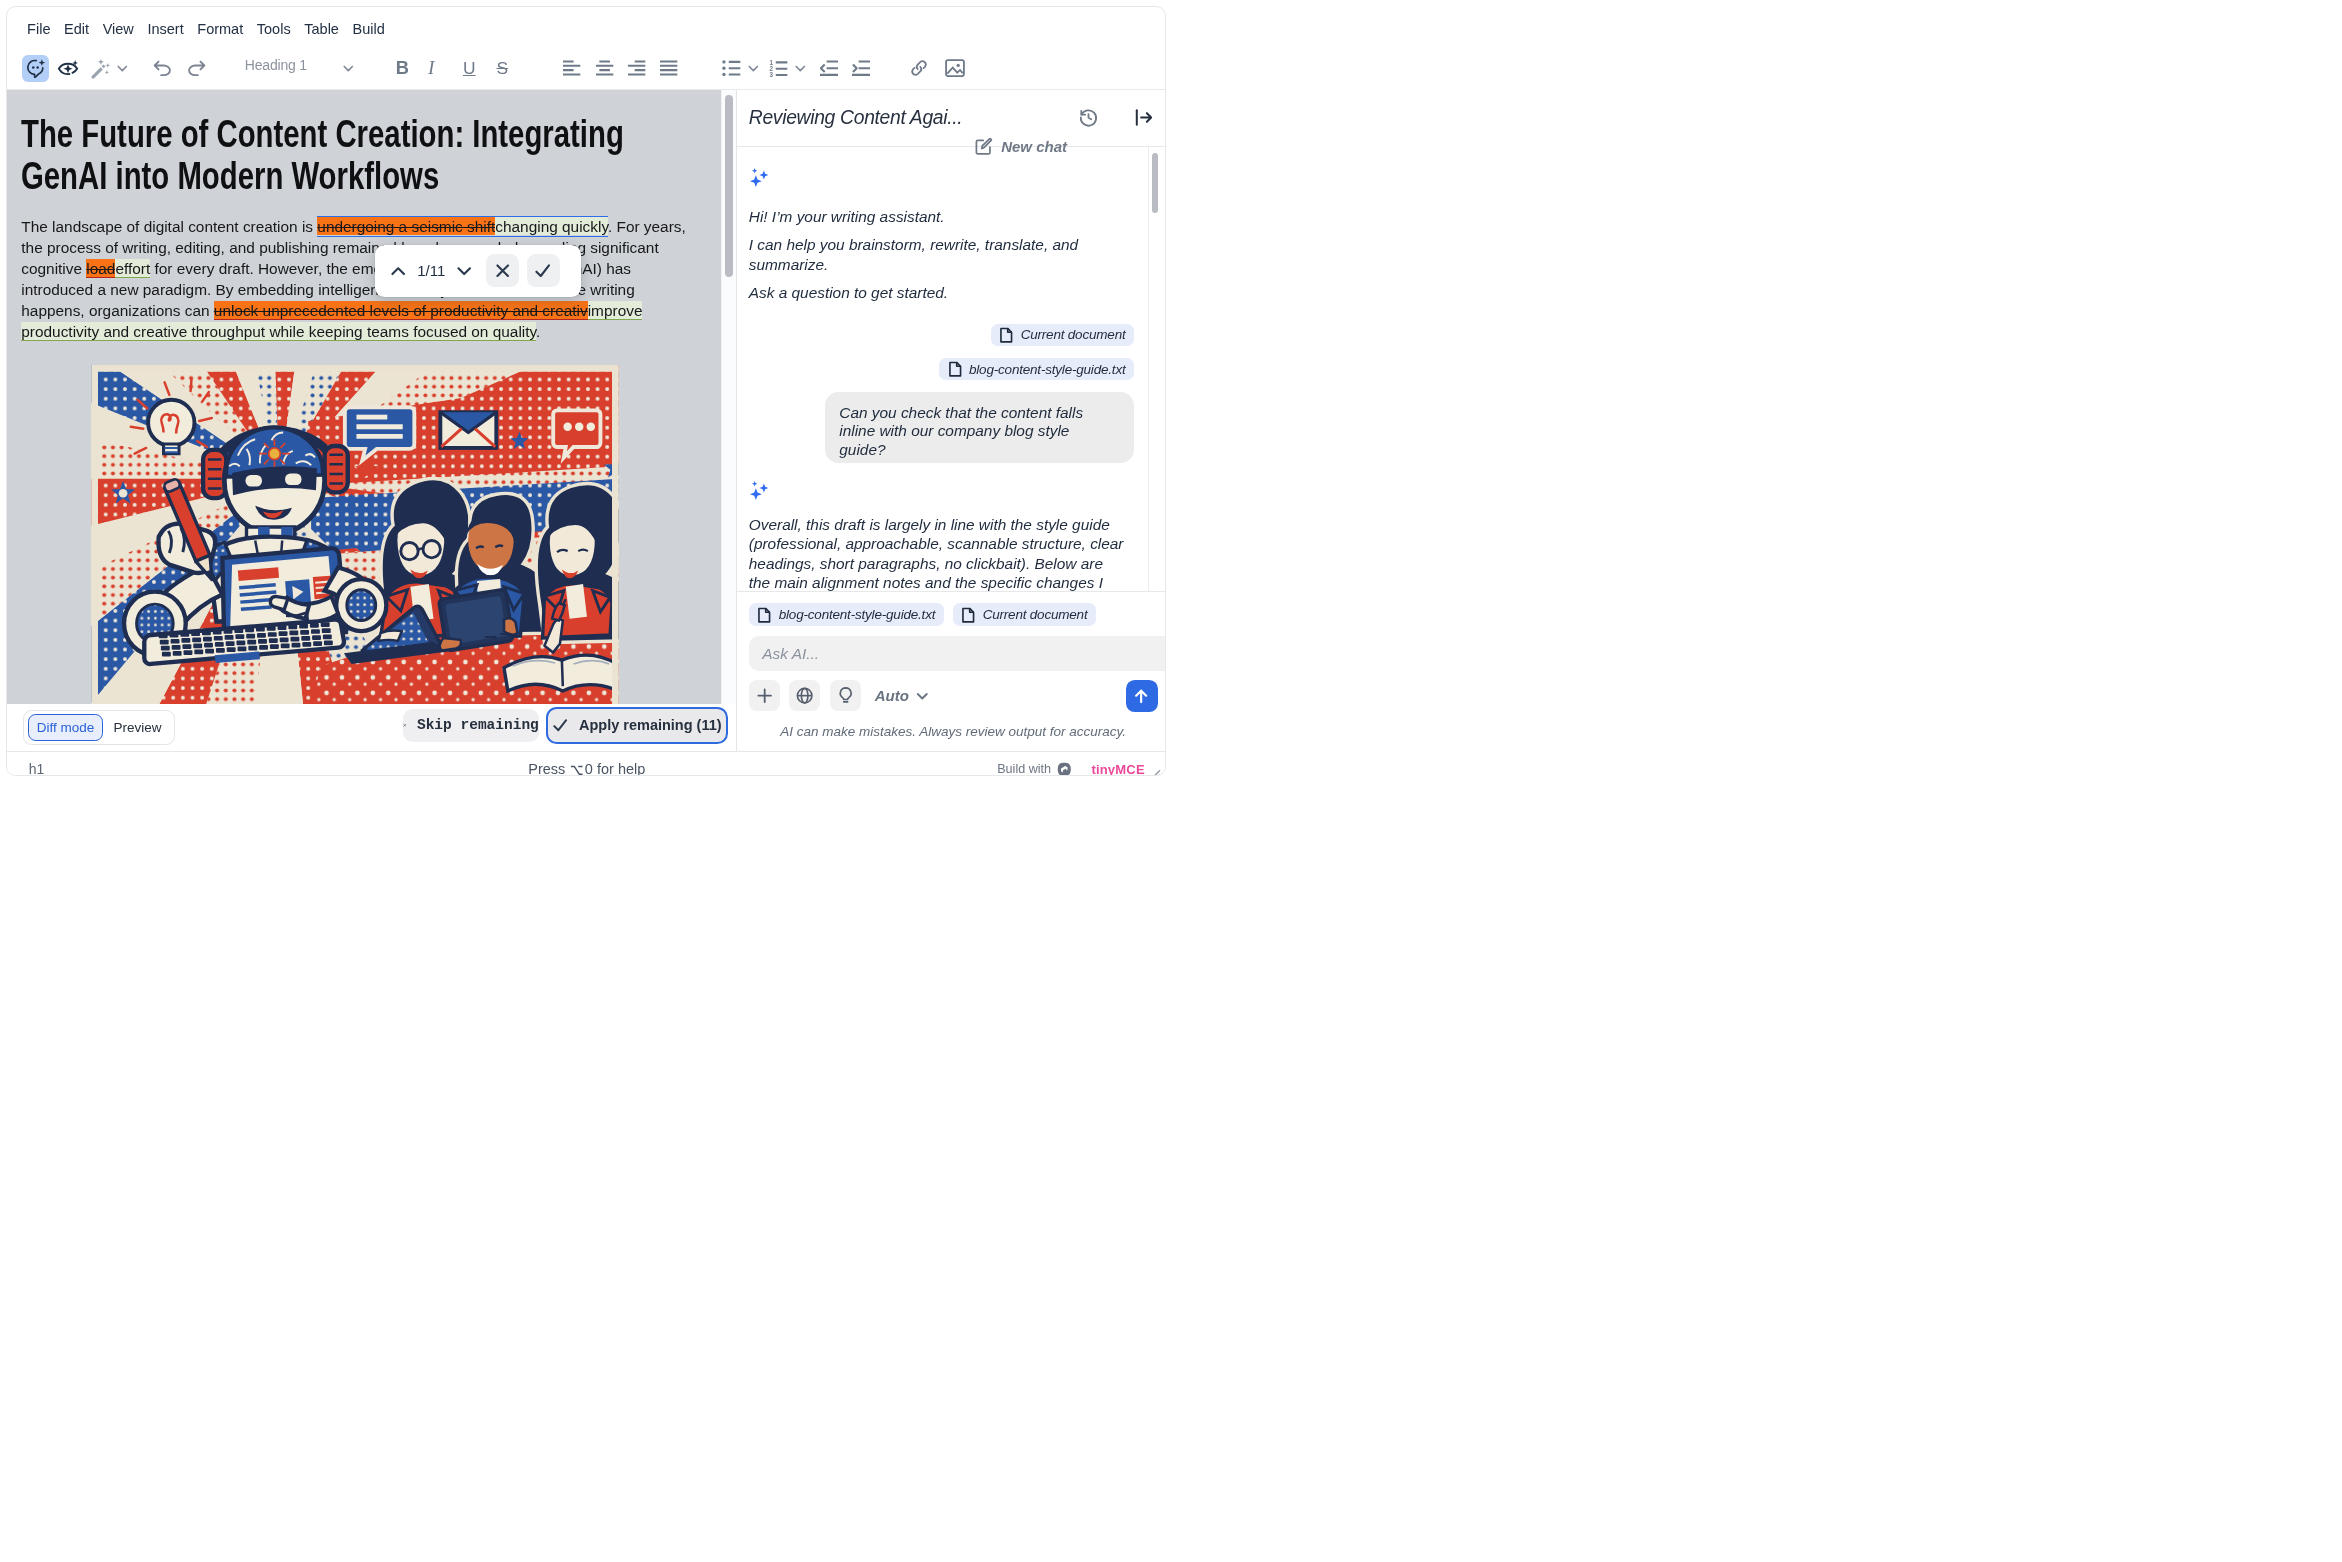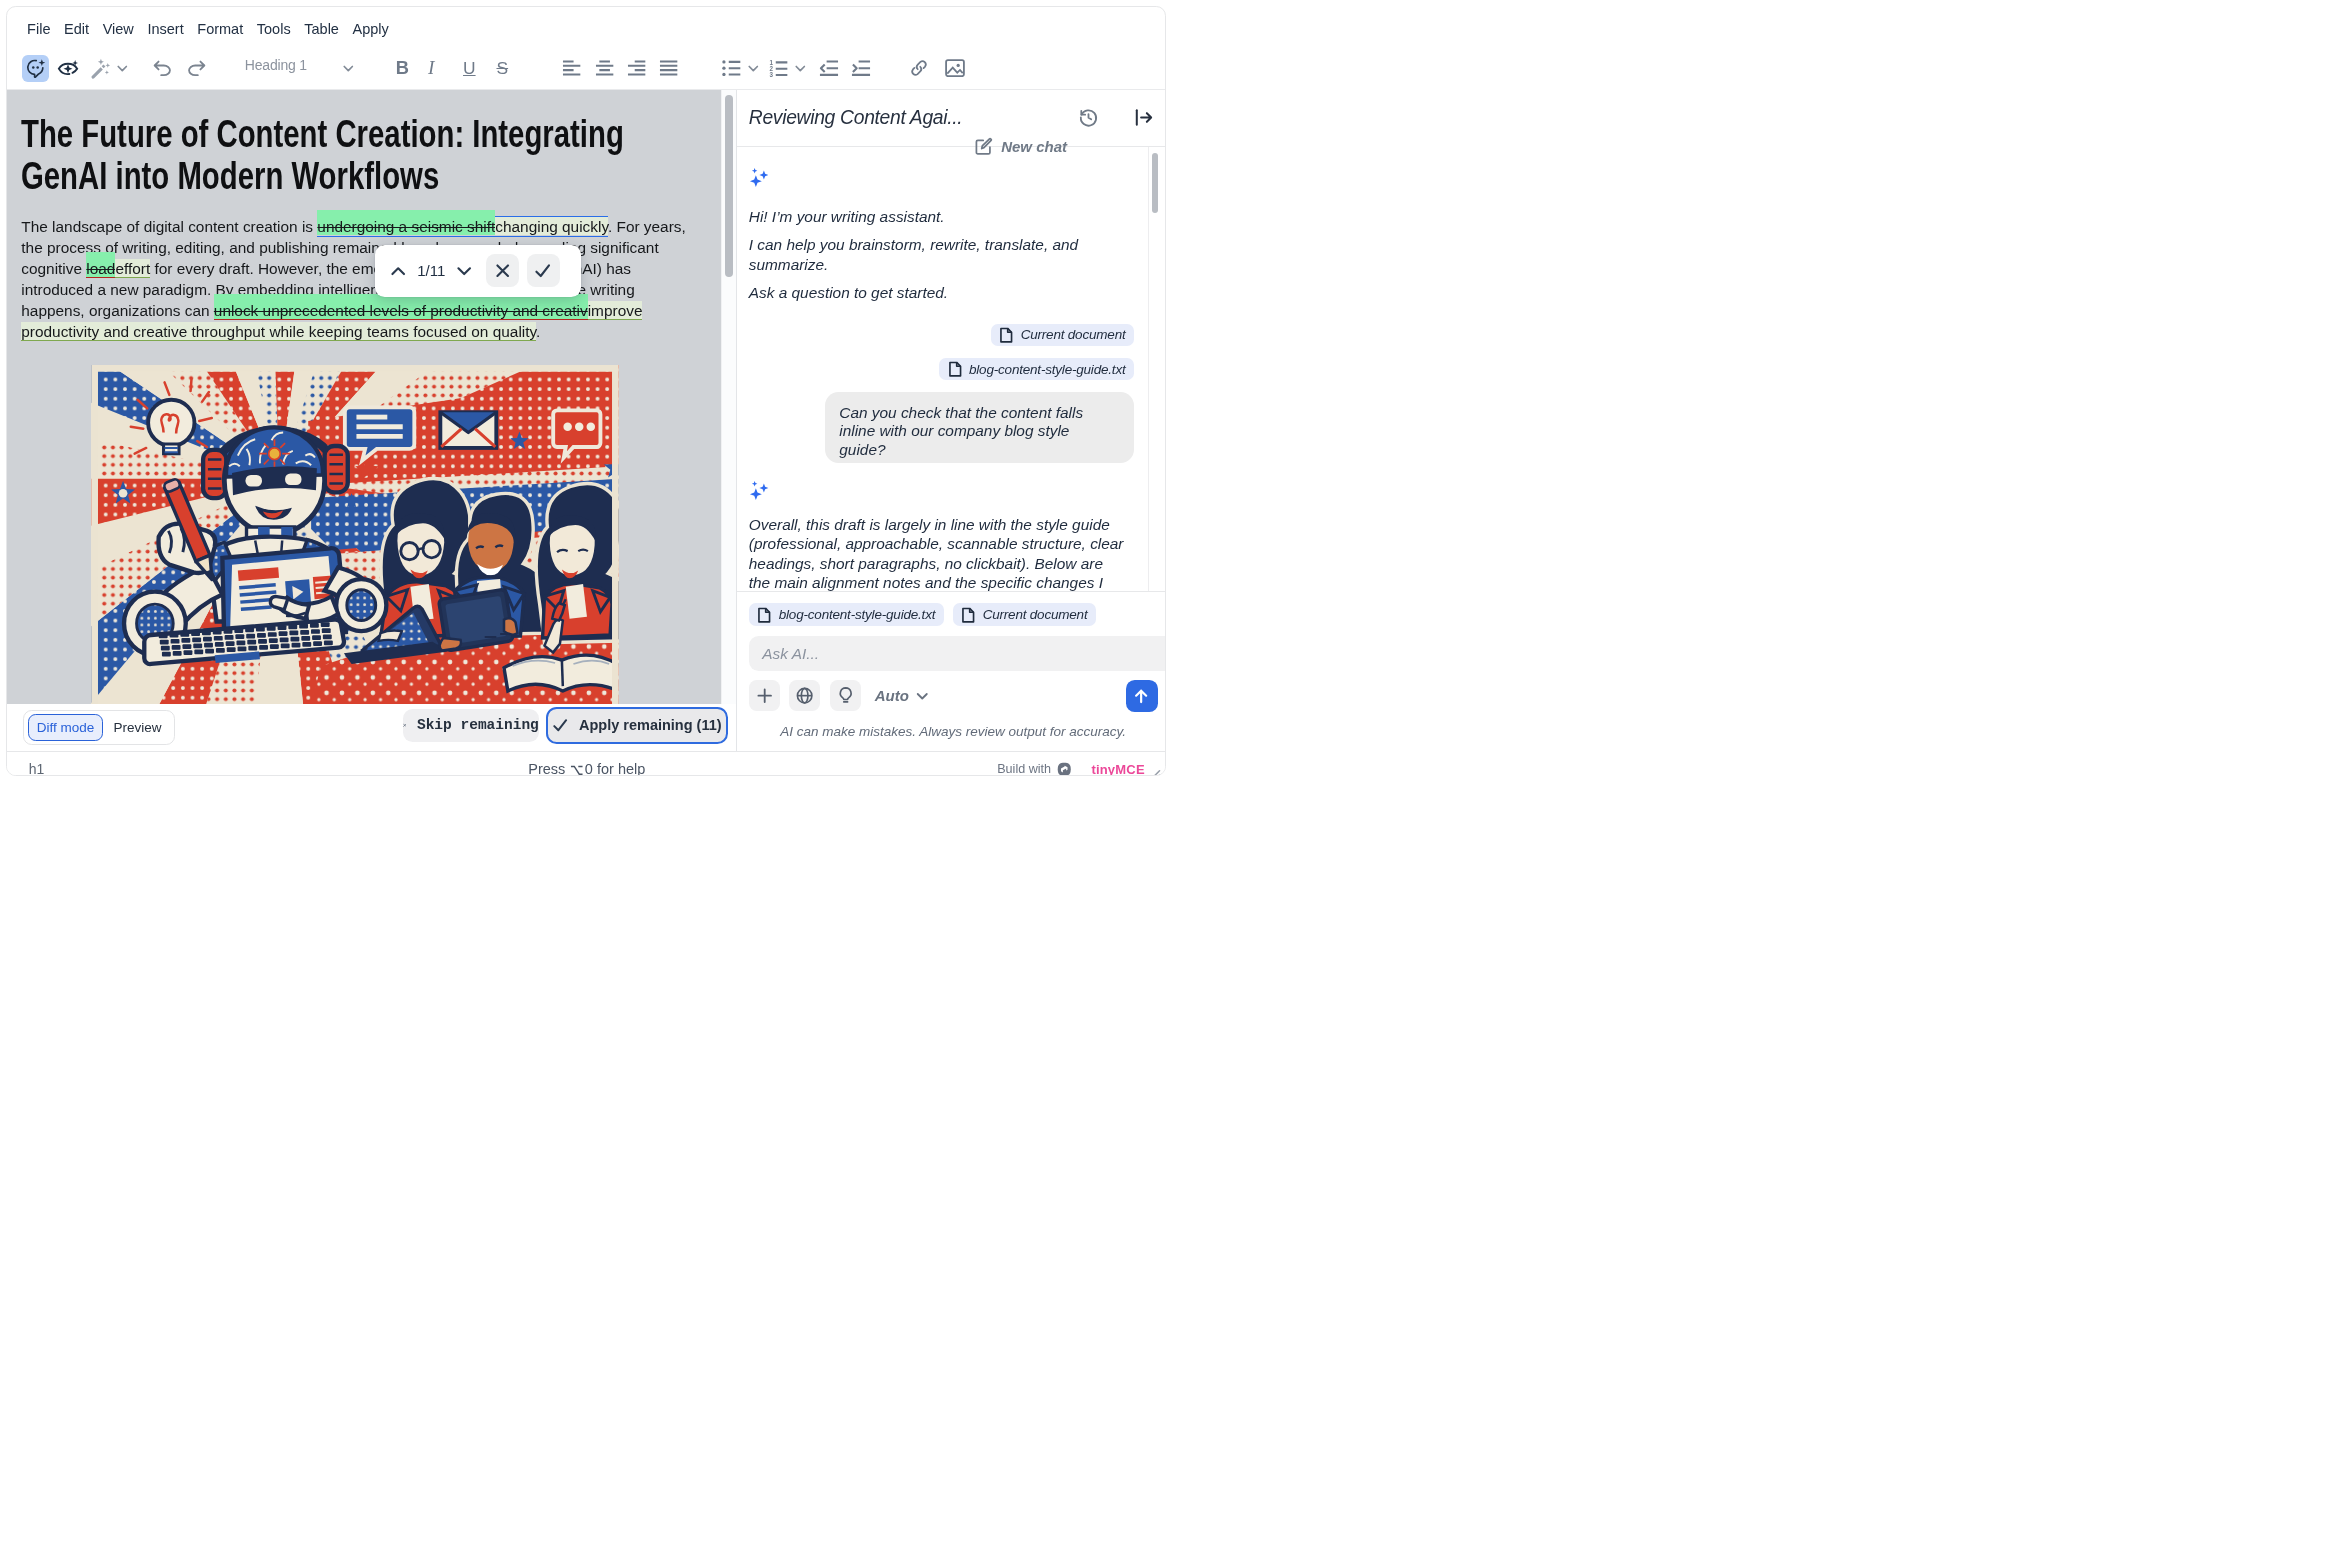--- a/index.html
+++ b/index.html
@@ -15,21 +15,21 @@
 
 .main { display:flex; height:661px; }
 .leftcol { width:731px; border-right:1px solid #e3e5e8; display:flex; flex-direction:column; }
 .docwrap { height:614px; display:flex; position:relative; }
 .docarea { width:714px; background:#cfd2d6; position:relative; overflow:hidden; }
 .gutter { width:15.4px; background:#fbfcfd; border-left:1px solid #f0f1f3; position:relative; }
 .gutter .thumb { position:absolute; left:3.4px; top:4.8px; width:7.7px; height:182px; border-radius:3.9px; background:#b9bdc3; }
 .doccontent { padding:0 14.5px; }
 .doccontent h1 { margin-top:23px; font-size:39px; line-height:42px; color:#0f1012; font-weight:bold; white-space:nowrap; transform:scaleX(0.752); transform-origin:left top; }
 .doccontent p { margin-top:19.3px; width:668px; font-size:15.4px; line-height:21px; color:#16181b; }
-.del { background:#86efac; text-decoration:line-through; border-bottom:1.4px solid #b3271e; padding-top:8px; }
+.del { background:#f97316; text-decoration:line-through; border-bottom:1.4px solid #b3271e; padding-top:1px; }
 .ins { background:#e3ecd9; border-bottom:1.4px solid #7fa84f; padding-top:1px; }
 .cursel { border-top:1.4px solid #2a6ee8; border-bottom:1.4px solid #2a6ee8; padding-top:1px; padding-bottom:1px; }
 .cursel .del, .cursel .ins { border-bottom:none; }
 .docimg { margin:23px 0 0 70px; width:528px; height:352px; }
 
 .popup { position:absolute; left:368px; top:155px; width:206px; height:52px; background:#fff; border-radius:9.7px; box-shadow:0 3.9px 13.5px rgba(34,47,62,.22), 0 0 1.9px rgba(34,47,62,.15); display:flex; align-items:center; padding:0 9.7px; }
 .popup .nav { width:27px; height:27px; display:flex; align-items:center; justify-content:center; }
 .popup .cnt { font-size:15px; color:#223043; margin:0 5.8px; }
 .popup .sq { width:33px; height:33px; background:#eff0f1; border-radius:8.7px; display:flex; align-items:center; justify-content:center; margin-left:7.7px; }
 
@@ -80,21 +80,21 @@
 <body>
 <div class="container">
   <div class="menubar">
     <span class="mi">File</span>
       <span class="mi">Edit</span>
       <span class="mi">View</span>
       <span class="mi">Insert</span>
       <span class="mi">Format</span>
       <span class="mi">Tools</span>
       <span class="mi">Table</span>
-      <span class="mi">Apply</span>
+      <span class="mi">Build</span>
   </div>
   <div class="toolbar">
     <div class="tbtn" style="left:15.4px; background:#b4cff7;">
       <svg width="20" height="20" viewBox="0 0 24 24">
           <path d="M12.3 3.2 a8.3 8.3 0 1 0 -2 16.4 l0 2.8 a0.6 0.6 0 0 0 1 0.5 l3.9 -3.8 a8.3 8.3 0 0 0 5 -7.3" fill="none" stroke="#203044" stroke-width="2" stroke-linecap="round" stroke-linejoin="round"></path>
           <circle cx="8.7" cy="11.5" r="1.5" fill="#203044"></circle>
           <circle cx="14" cy="11.5" r="1.5" fill="#203044"></circle>
           <path d="M19 1.5 l1.1 3 3 1.1 -3 1.1 -1.1 3 -1.1 -3 -3 -1.1 3 -1.1 Z" fill="#203044"></path>
         </svg>
     </div>

